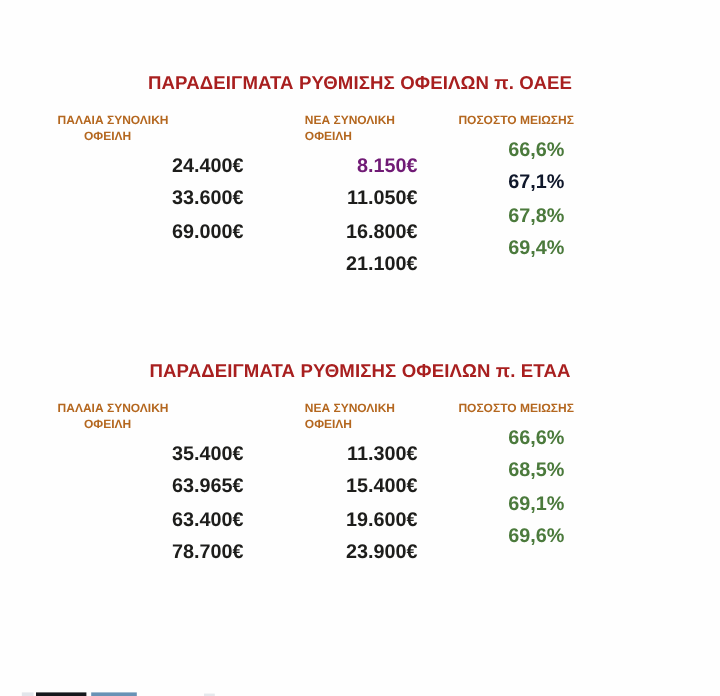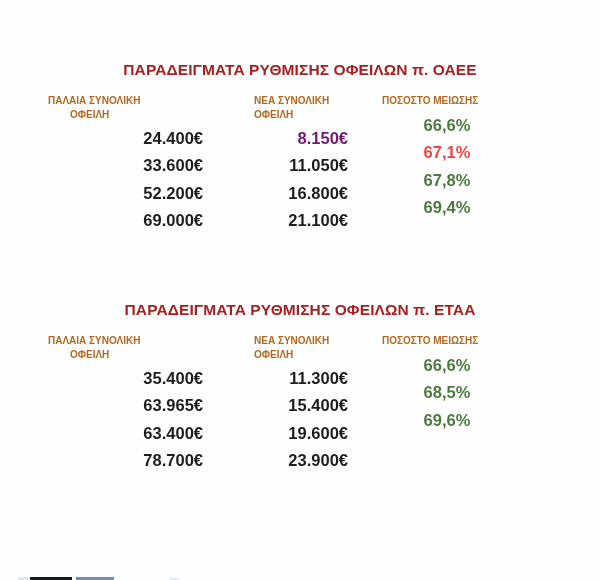--- a/index.html
+++ b/index.html
@@ -123,21 +123,20 @@
     <div class="grid">
 
       <div class="col col-old">
         <div class="col-head" style="color: rgb(180, 103, 31);">
           <span>ΠΑΛΑΙΑ ΣΥΝΟΛΙΚΗ</span>
           <span class="head-line-2">ΟΦΕΙΛΗ</span>
         </div>
         <ul class="cells">
           <li class="cell" style="color: rgb(29, 29, 27);">24.400€</li>
           <li class="cell" style="color: rgb(29, 29, 27);">33.600€</li>
-          <li class="cell" style="color: rgb(29, 29, 27);">52.200€</li>
           <li class="cell" style="color: rgb(29, 29, 27);">69.000€</li>
         </ul>
       </div>
 
       <div class="col col-new">
         <div class="col-head" style="color: rgb(180, 103, 31);">
           <span>ΝΕΑ ΣΥΝΟΛΙΚΗ</span>
           <span class="head-line-2">ΟΦΕΙΛΗ</span>
         </div>
         <ul class="cells">
@@ -147,21 +146,21 @@
           <li class="cell" style="color: rgb(29, 29, 27);">21.100€</li>
         </ul>
       </div>
 
       <div class="col col-pct">
         <div class="col-head" style="color: rgb(180, 103, 31);">
           <span>ΠΟΣΟΣΤΟ ΜΕΙΩΣΗΣ</span>
         </div>
         <ul class="cells">
           <li class="cell" style="color: rgb(75, 122, 60);">66,6%</li>
-          <li class="cell" style="color: #ef4444;">67,1%</li>
+          <li class="cell" style="color: #0f172a;">67,1%</li>
           <li class="cell" style="color: rgb(75, 122, 60);">67,8%</li>
           <li class="cell" style="color: rgb(75, 122, 60);">69,4%</li>
         </ul>
       </div>
 
     </div>
   </section>
 
   <section class="table-block" id="table-block-etaa">
     <h2 class="table-title" style="color: rgb(168, 31, 31); text-align: center;">ΠΑΡΑΔΕΙΓΜΑΤΑ ΡΥΘΜΙΣΗΣ ΟΦΕΙΛΩΝ π. ΕΤΑΑ</h2>
@@ -194,20 +193,21 @@
         </ul>
       </div>
 
       <div class="col col-pct">
         <div class="col-head" style="color: rgb(180, 103, 31);">
           <span>ΠΟΣΟΣΤΟ ΜΕΙΩΣΗΣ</span>
         </div>
         <ul class="cells">
           <li class="cell" style="color: rgb(75, 122, 60);">66,6%</li>
           <li class="cell" style="color: rgb(75, 122, 60);">68,5%</li>
+          <li class="cell" style="color: rgb(75, 122, 60);">69,1%</li>
           <li class="cell" style="color: rgb(75, 122, 60);">69,6%</li>
         </ul>
       </div>
 
     </div>
   </section>
 
   <div class="bottom-sliver">
     <span class="sliver-bar sliver-faint"></span>
     <span class="sliver-bar sliver-dark"></span>

